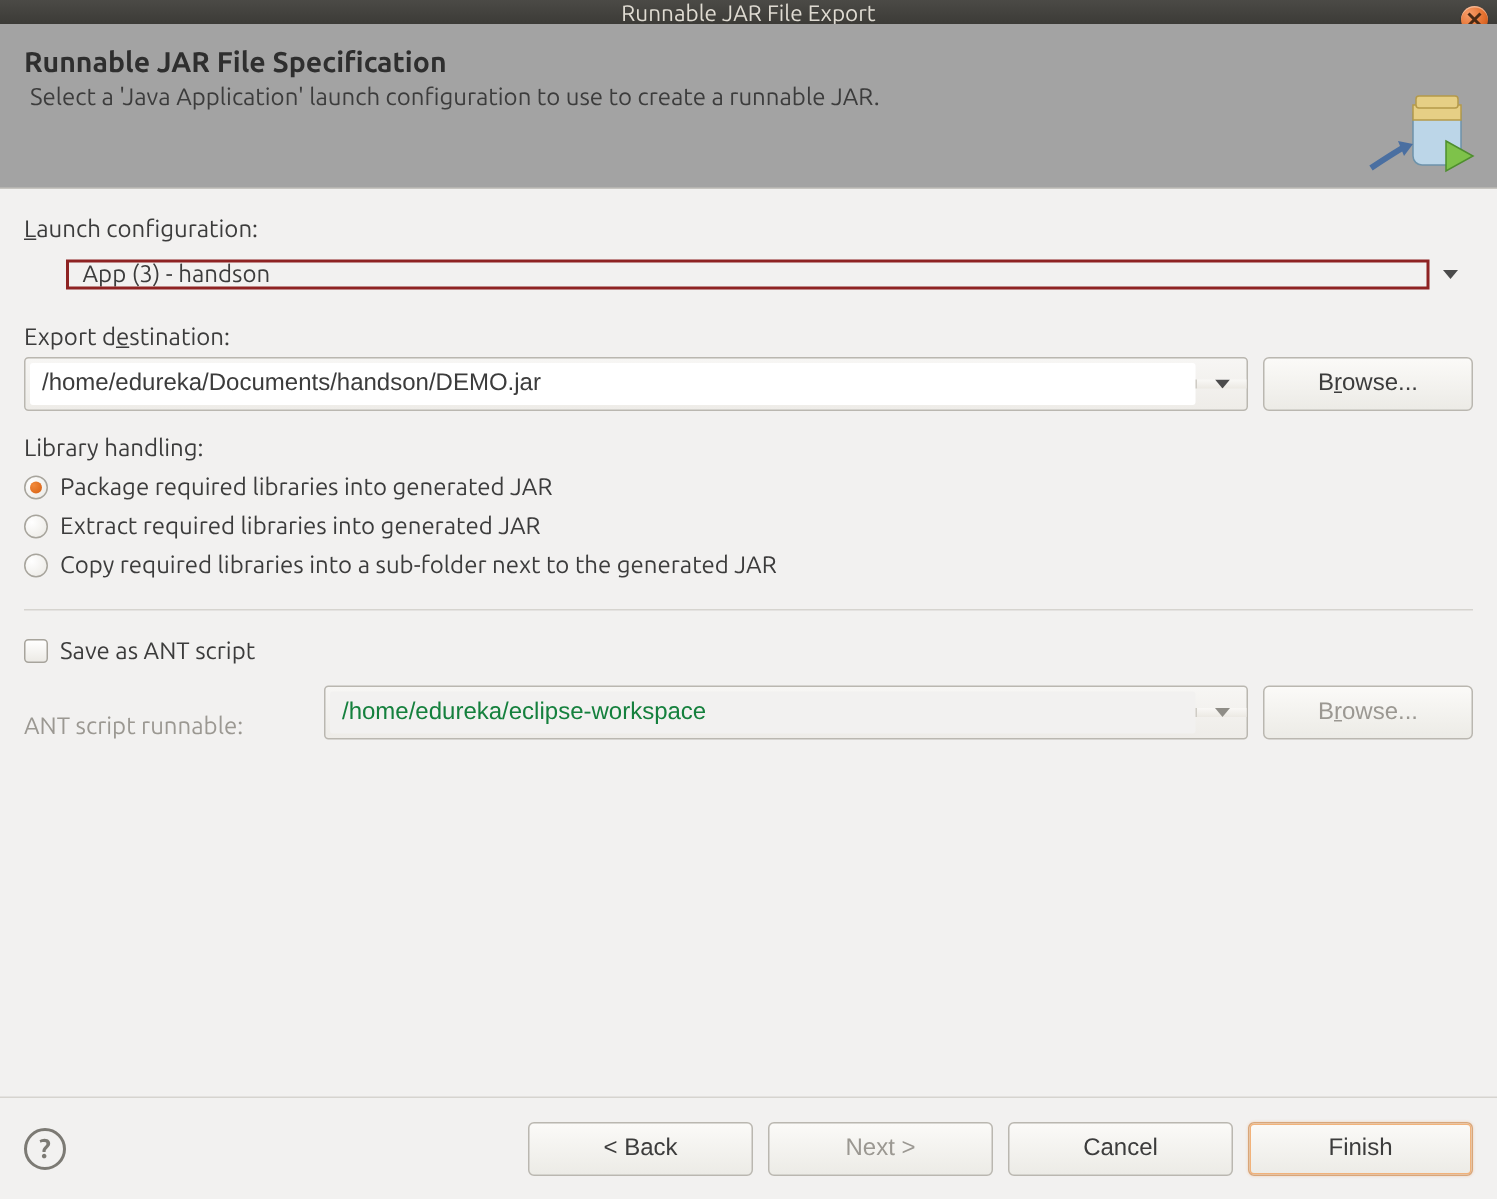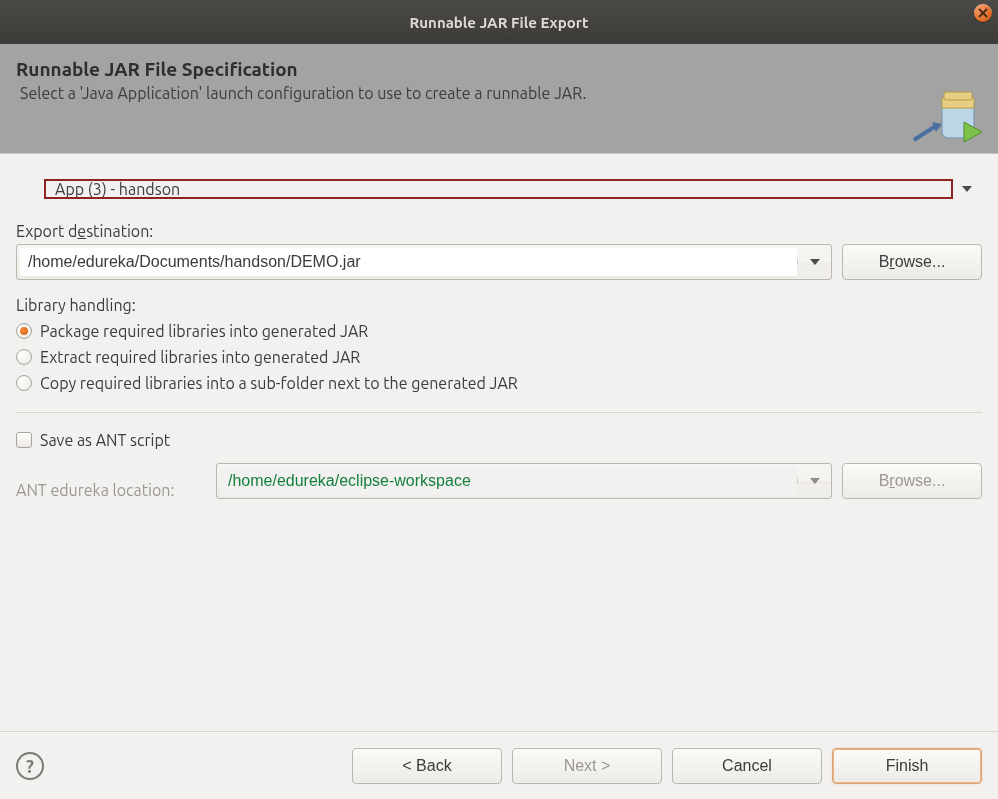--- a/index.html
+++ b/index.html
@@ -10,28 +10,28 @@
     color: #3c3c3c;
     background: #f2f1f0;
     width: 998px;
     height: 799px;
     overflow: hidden;
     position: relative;
   }
 
   
   .titlebar {
-    height: 44px;
+    height: 16px;
     background: linear-gradient(to bottom, #4b4a46 0%, #3c3b37 100%);
     color: #dfdbd2;
     display: flex;
     align-items: center;
     justify-content: center;
     position: relative;
-    font-weight: 700;
+    font-weight: 400;
     font-size: 15px;
   }
   .titlebar .title-text {
     position: absolute;
     left: 0; right: 0;
     text-align: center;
     pointer-events: none;
   }
   .titlebar .close-btn {
     position: absolute;
@@ -281,20 +281,23 @@
       <polygon points="24,48 34,50 28,58" fill="#4a6fa1"></polygon>
 
       <polygon points="56,48 74,58 56,68" fill="#7ec24a" stroke="#4e8e2e" stroke-width="1"></polygon>
     </svg>
   </span>
 </div>
 
 <div class="content">
 
   <div class="row">
+    <label class="field-label">
+      <span class="mn">L</span><span>aunch configuration:</span>
+    </label>
     <div class="combo flat">
       <span class="combo-text redbox">App (3) - handson</span>
       <span class="combo-arrow">
         <svg viewBox="0 0 10 6">
             <path d="M0 0 L5 6 L10 0 Z" fill="#4b4b4b"></path>
           </svg>
       </span>
     </div>
   </div>
 
@@ -342,21 +345,21 @@
   <div class="row tight">
     <div class="check-line">
       <span class="check-box"></span>
       <span><span class="mn">S</span><span>ave as ANT script</span></span>
     </div>
   </div>
 
   <div class="row">
     <div class="ant-row">
       <span class="ant-label disabled-text">
-        <span class="mn">A</span><span>NT edureka location:</span>
+        <span class="mn">A</span><span>NT script runnable:</span>
       </span>
       <div class="combo-editable disabled">
         <input type="text" disabled="" value="/home/edureka/eclipse-workspace" style="">
         <span class="combo-arrow">
           <svg viewBox="0 0 10 6">
               <path d="M0 0 L5 6 L10 0 Z" fill="#8f8d87"></path>
             </svg>
         </span>
       </div>
       <button class="btn small disabled">

